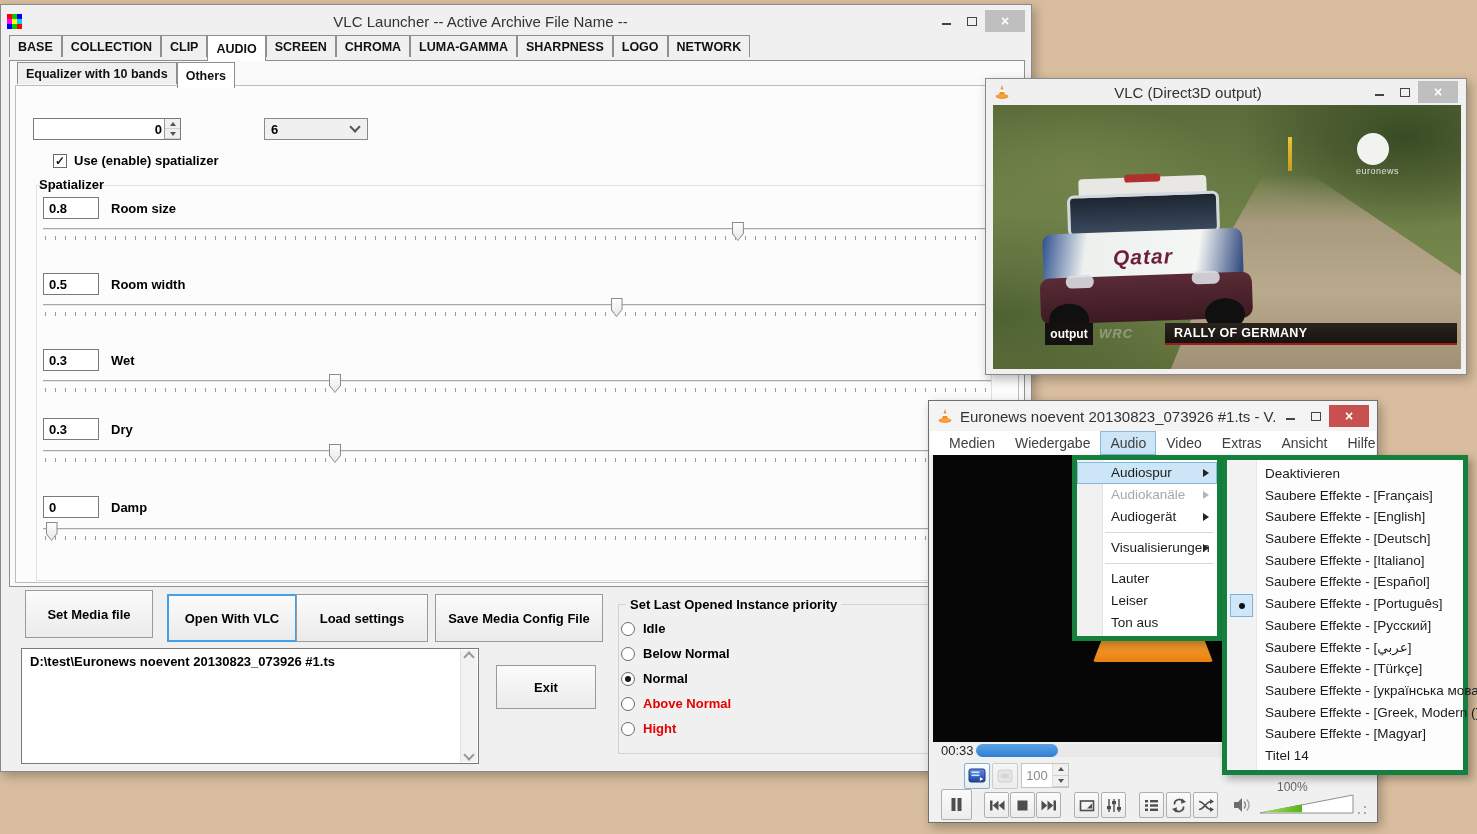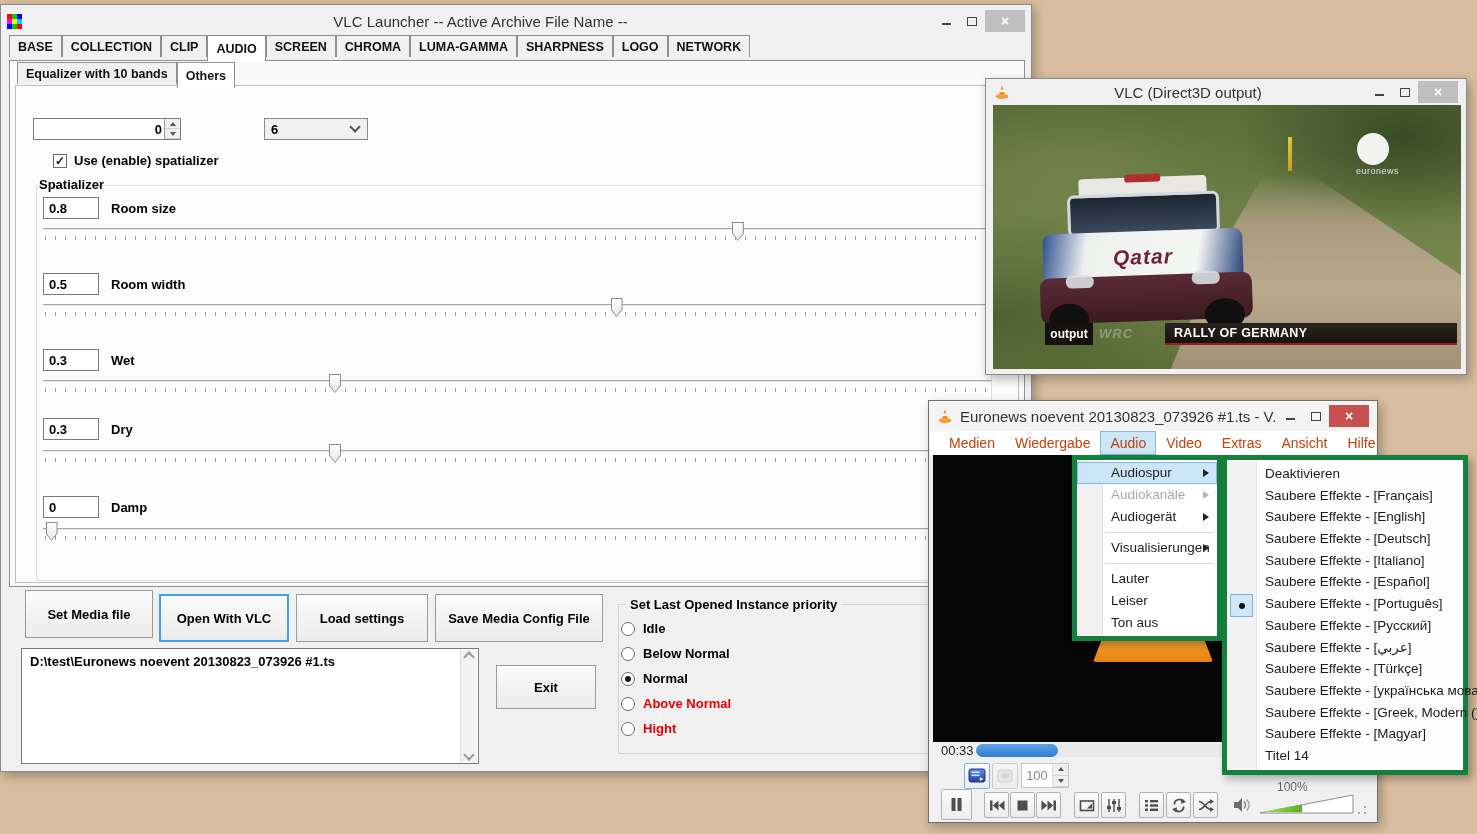--- a/index.html
+++ b/index.html
@@ -76,21 +76,21 @@
 .headlight{position:absolute;top:96px;width:28px;height:13px;background:#d9dde2;border-radius:6px;opacity:.9}
 .logo-circle{position:absolute;right:72px;top:28px;width:32px;height:32px;background:#fff;border-radius:50%;opacity:.93}
 .logo-text{position:absolute;right:62px;top:61px;font-size:9px;color:#eee;letter-spacing:.5px;opacity:.9}
 .cap-row{position:absolute;left:0;top:218px;width:100%;height:22px}
 .sport-badge{position:absolute;left:52px;top:0;width:48px;height:22px;background:#14110e;color:#fff;font-size:12px;font-weight:700;text-align:center;line-height:22px}
 .wrc-mark{position:absolute;left:106px;top:3px;font-size:13px;font-weight:700;font-style:italic;color:rgba(210,210,200,.45);letter-spacing:1px}
 .caption-bar{position:absolute;left:172px;top:0;width:292px;height:22px;background:linear-gradient(#2b241e,#18130e);border-bottom:2px solid #a01822;color:#fff;font-size:12.5px;font-weight:700;line-height:20px;padding-left:9px;letter-spacing:.3px}
 
 #player{left:928px;top:400px;width:450px;height:423px;z-index:20;border-color:#6f6f6f}
 #player .titlebar{height:30px;padding:0 8px;background:#f4f4f4}
-.menubar{position:absolute;left:1px;top:30px;right:1px;height:24px;background:#fff;display:flex;align-items:stretch;padding-left:9px;font-size:14px;color:#c2410c;z-index:2}
+.menubar{position:absolute;left:1px;top:30px;right:1px;height:24px;background:#fff;display:flex;align-items:stretch;padding-left:9px;font-size:14px;color:#404040;z-index:2}
 .menubar span{padding:3px 10px;display:flex;align-items:center}
 .menubar span.active{background:#cde6f7;border:1px solid #8ab8dd;padding:2px 9px}
 .pvideo{position:absolute;left:4px;top:54px;width:442px;height:287px;background:#060606;overflow:hidden}
 .cone-body{position:absolute;left:187px;top:58px;width:72px;height:120px;background:linear-gradient(90deg,#e67300,#ffa62e 45%,#d96a00);clip-path:polygon(50% 0,100% 100%,0 100%)}
 .cone-base{position:absolute;left:160px;top:176px;width:120px;height:31px;background:linear-gradient(#ffb347,#e87f0e);clip-path:polygon(10% 0,90% 0,100% 100%,0 100%);border-radius:3px}
 .prow{position:absolute;left:0;top:341px;width:450px;height:18px}
 .ptime{position:absolute;left:12px;top:1px;font-size:13px;color:#222}
 .ptrack{position:absolute;left:47px;top:2px;width:392px;height:13px;background:#e9e9e9;border-radius:7px}
 .pfill{position:absolute;left:0;top:0;height:13px;background:linear-gradient(#5aa3e8,#2f7fd0);border-radius:7px}
 .toolrow{position:absolute;left:0;top:361px;width:450px;height:28px}
@@ -238,21 +238,21 @@
   <span class="slider-label" style="top:495px">Damp</span>
   <div class="slider-track" style="top:517px">
     <div class="groove"></div>
     <div class="ticks"></div>
     <div class="thumb" style="left: calc(0.9% - 6px);">
         <i></i>
       </div>
   </div>
 
   <button class="lbtn" style="left:24px;top:585px;width:128px">Set Media file</button>
-  <button class="lbtn focus" style="left:158px;top:589px;width:130px">Open With VLC</button>
+  <button class="lbtn focus" style="left:166px;top:589px;width:130px">Open With VLC</button>
   <button class="lbtn" style="left:295px;top:589px;width:132px">Load settings</button>
   <button class="lbtn" style="left:434px;top:589px;width:168px">Save Media Config File</button>
 
   <div class="textarea">
     <span>D:\test\Euronews noevent 20130823_073926 #1.ts</span>
     <span class="vscroll">
         <span class="vchev-up"></span>
         <span class="vchev-dn"></span>
       </span>
   </div>

